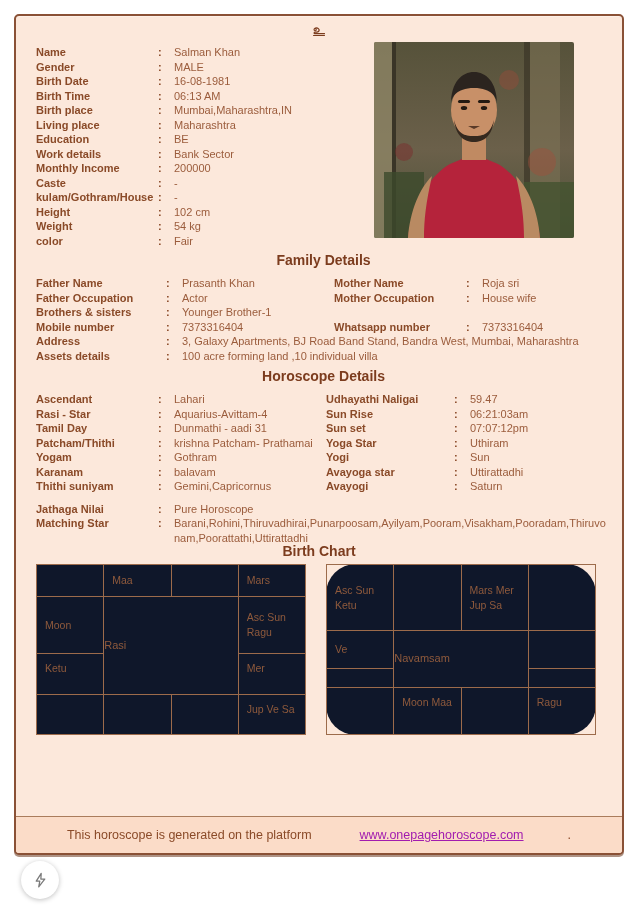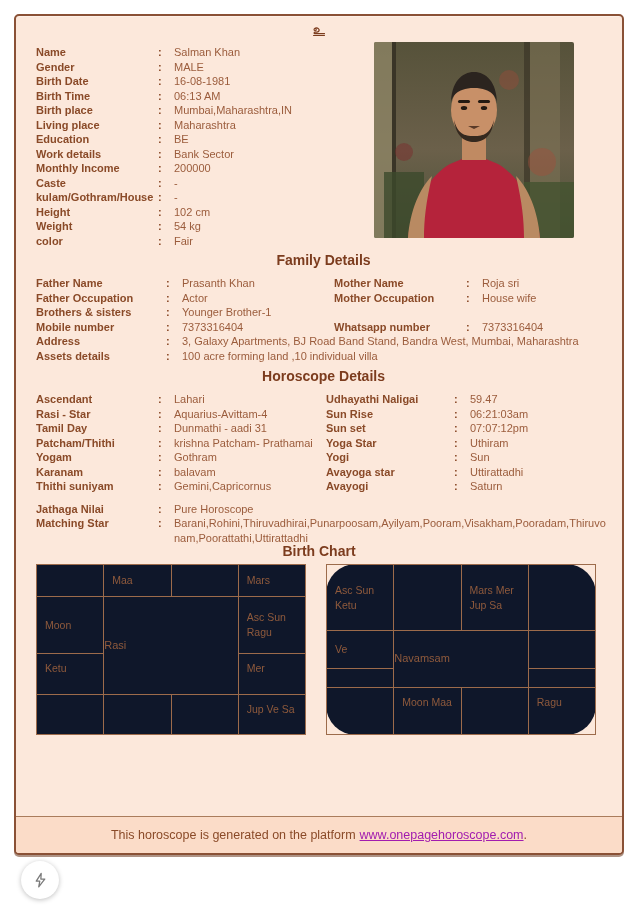--- a/index.html
+++ b/index.html
@@ -48,21 +48,21 @@
   table.chart td { border:1px solid #9c6b4b; font-size:10.5px; color:#8f5a3c; line-height:15px; padding:2px 2px 2px 8px; vertical-align:middle; }
   table.chart tr.low td { vertical-align:top; padding-top:7px; }
   td.center { text-align:left; vertical-align:middle !important; padding:0 !important; font-size:11px !important; }
   .chart-rasi { left:20px; }
   .chart-nav  { left:310px;border-radius:30px; }
 
   .footer {
     position:absolute; left:0; right:0; bottom:0; height:37px;
     background:#fbdcc8; border-top:1px solid #aa7c5c; border-radius:0 0 3px 3px;
     display:flex; align-items:center; justify-content:center;
-    font-size:12.5px; color:#8a4a28;
+    font-size:12.5px; color:#8a4a28;gap:44px;
   }
   .footer a { color:#a21caf; text-decoration:underline; margin-left:4px; cursor:pointer; }
 
   .fab {
     position:absolute; left:21px; top:861px; width:38px; height:38px; border-radius:50%;
     background:#ffffff; box-shadow:0 1px 5px rgba(0,0,0,.25);
     display:flex; align-items:center; justify-content:center; cursor:pointer; border:none;
   }
 </style>
 </head>

